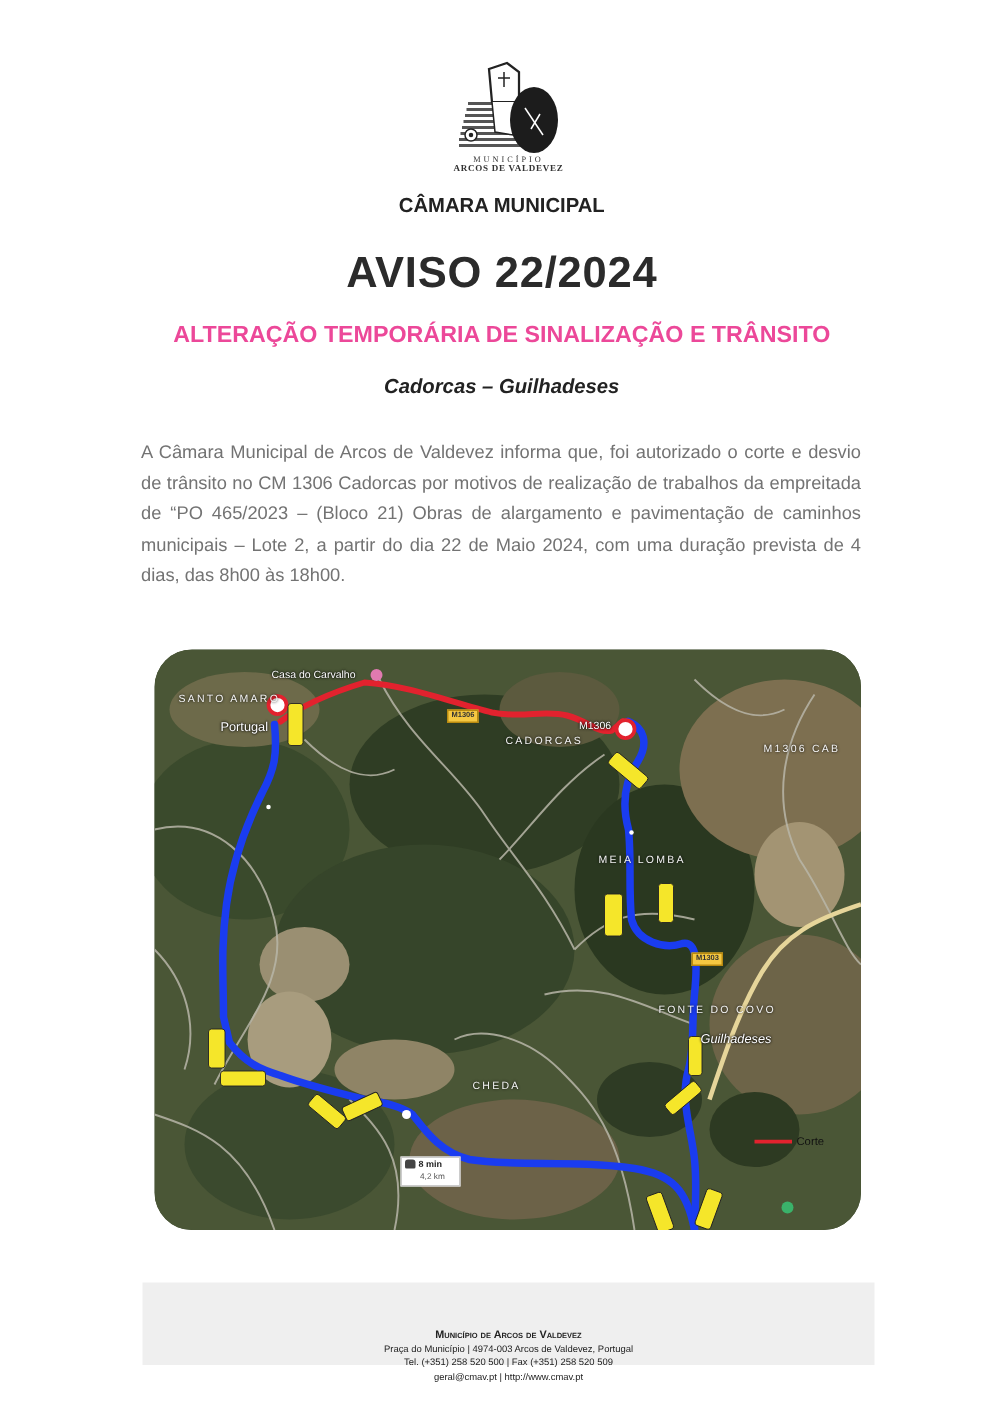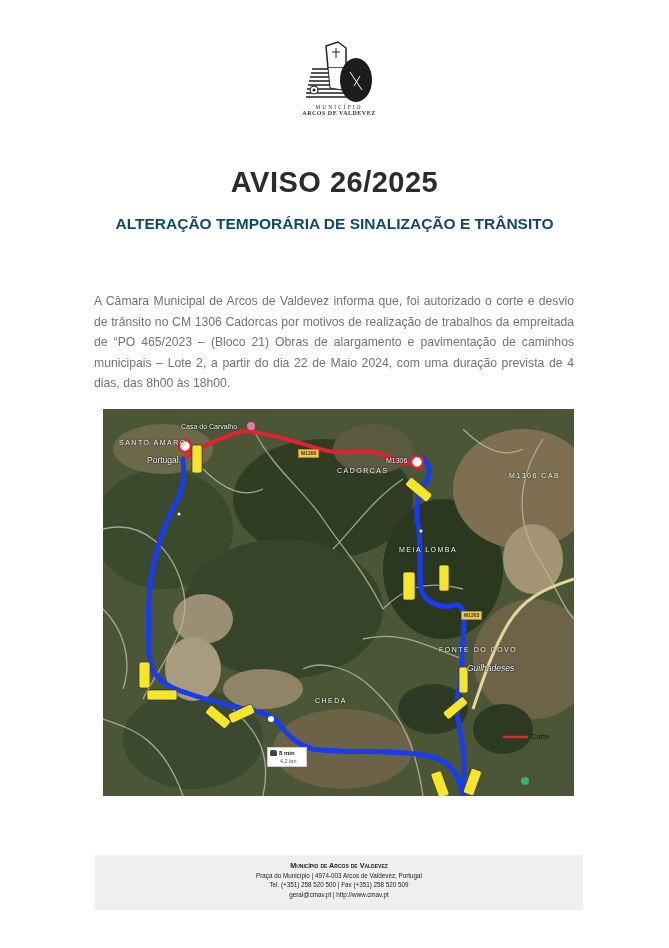--- a/index.html
+++ b/index.html
@@ -48,21 +48,21 @@
       top: 166px;
       font-size: 29px;
       font-weight: bold;
       color: #2b2b2b;
       letter-spacing: 0.5px;
     }
     .subtitle {
       top: 215px;
       font-size: 15.5px;
       font-weight: bold;
-      color: #0c4a6e;
+      color: #ec4899;
     }
     .place {
       top: 250px;
       font-size: 13.5px;
       font-weight: bold;
       font-style: italic;
       color: #222;
     }
     .para {
       position: absolute;
@@ -73,25 +73,26 @@
       color: #737373;
       text-align: justify;
     }
     .para1 { top: 291px; }
     .para2 { top: 382px; }
 
     
     .map {
       position: absolute;
       left: 103px;
-      top: 409px;
+      top: 433px;
       width: 471px;
       height: 387px;
       overflow: hidden;
       background: #3d4a2f;
+      border-radius: 25px;
     }
     .map svg { position: absolute; left: 0; top: 0; }
     .map-label {
       position: absolute;
       font-size: 7px;
       color: #f2f2f2;
       letter-spacing: 1.5px;
       text-shadow: 0 0 2px #000;
       white-space: nowrap;
     }
@@ -153,20 +154,21 @@
       text-align: center;
       padding-top: 6px;
       font-size: 6.3px;
       line-height: 9.5px;
       color: #222;
     }
     .footer .org {
       font-weight: bold;
       font-variant: small-caps;
       font-size: 7.2px;
+      margin-top: 24px;
     }
   </style>
 </head>
 <body>
 
 <div class="page">
 
   <div class="logo">
     <svg viewBox="0 0 82 68">
 
@@ -190,22 +192,24 @@
       <line x1="52" y1="34" x2="64" y2="52" stroke="#fff" stroke-width="1"></line>
       <line x1="56" y1="48" x2="62" y2="38" stroke="#fff" stroke-width="1"></line>
 
       <circle cx="16" cy="52" r="4" fill="#fff" stroke="#222" stroke-width="1"></circle>
       <circle cx="16" cy="52" r="1.5" fill="#222"></circle>
     </svg>
     <div class="logo-text l1">MUNICÍPIO</div>
     <div class="logo-text l2">ARCOS DE VALDEVEZ</div>
   </div>
 
-  <div class="center aviso">AVISO 26/2025</div>
+  <div class="center camara">CÂMARA MUNICIPAL</div>
+  <div class="center aviso">AVISO 22/2024</div>
   <div class="center subtitle">ALTERAÇÃO TEMPORÁRIA DE SINALIZAÇÃO E TRÂNSITO</div>
+  <div class="center place">Cadorcas – Guilhadeses</div>
 
   <p class="para para1">A Câmara Municipal de Arcos de Valdevez informa que, foi autorizado o corte e desvio de trânsito no CM 1306 Cadorcas por motivos de realização de trabalhos da empreitada de “PO 465/2023 – (Bloco 21) Obras de alargamento e pavimentação de caminhos municipais – Lote 2, a partir do dia 22 de Maio 2024, com uma duração prevista de 4 dias, das 8h00 às 18h00.</p>
 
   <div class="map">
     <svg width="471" height="387" viewBox="0 0 471 387">
       <defs>
         <radialGradient id="g1" cx="50%" cy="50%" r="50%">
           <stop offset="0%" stop-color="#8a8a5a"></stop>
           <stop offset="100%" stop-color="#3f4d30"></stop>
         </radialGradient>

